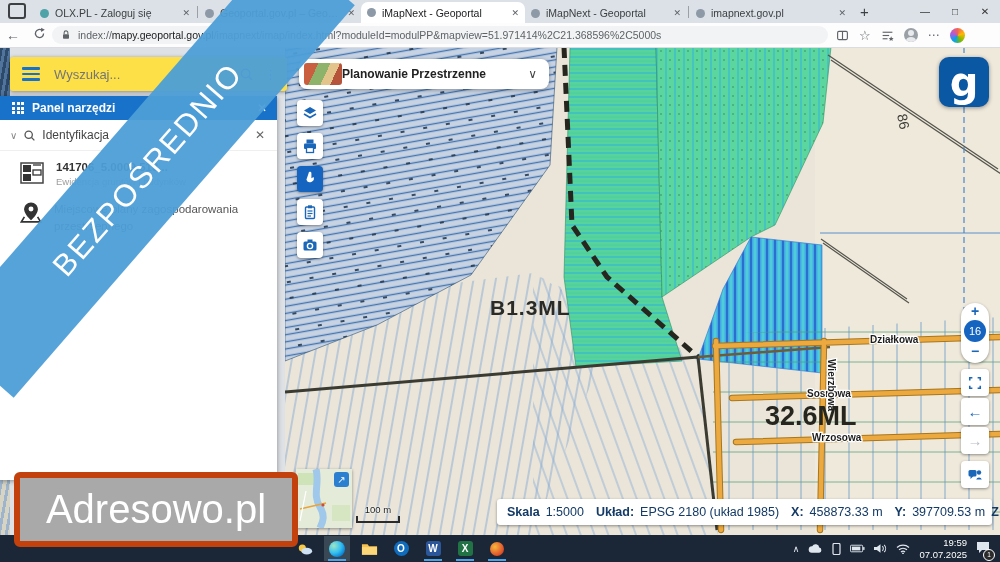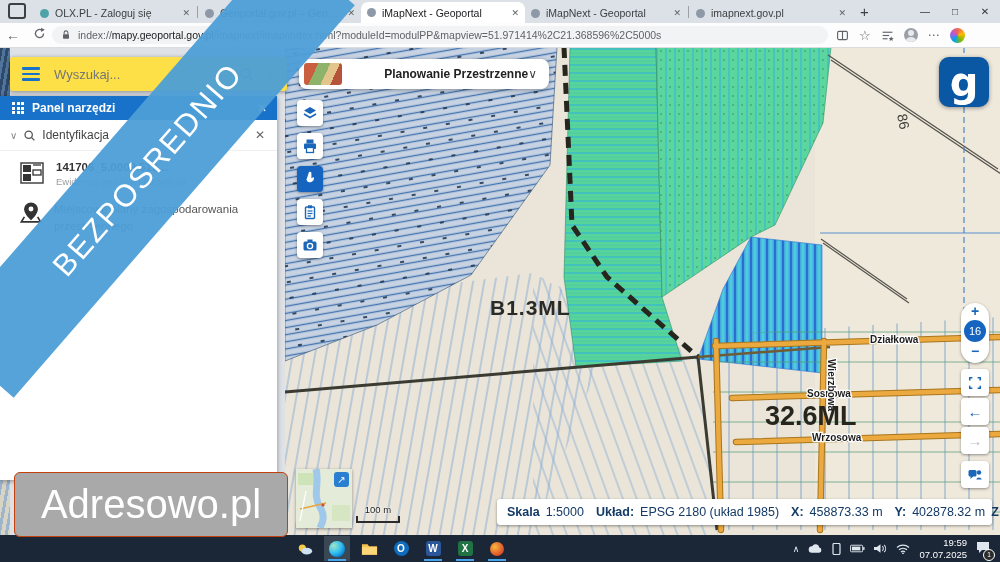--- a/index.html
+++ b/index.html
@@ -30,21 +30,21 @@
   .maparea{position:absolute;left:285px;top:47px;width:715px;height:488px;z-index:1;}
   .strip-top{position:absolute;left:0;top:47px;width:10px;height:330px;z-index:1;
      background:repeating-linear-gradient(100deg,#2e4a6b 0 3px,#51749c 3px 6px);}
   .strip-bot{position:absolute;left:0;top:377px;width:10px;height:158px;z-index:1;
      background:repeating-linear-gradient(100deg,#d8d4c4 0 4px,#9db4cc 4px 7px);}
   
   .dropdown{position:absolute;left:299px;top:59px;width:250px;height:30px;background:#fff;
       border-radius:8px;box-shadow:0 1px 4px rgba(0,0,0,.35);display:flex;align-items:center;z-index:5;}
   .dd-thumb{width:38px;height:22px;margin-left:5px;border-radius:3px;
       background:linear-gradient(115deg,#c95f3f 0 30%,#8db36a 30% 55%,#e3c48a 55% 75%,#b5543b 75%);}
-  .dd-label{flex:1;text-align:right;font-size:12px;color:#222;font-weight:bold;}
+  .dd-label{flex:1;text-align:left;font-size:12px;color:#222;font-weight:bold;}
   .dd-chev{margin-right:12px;color:#444;font-size:12px;}
   .toolcol{position:absolute;left:297px;top:100px;width:26px;z-index:5;}
   .toolbtn{width:26px;height:26px;background:#fff;border-radius:4px;margin-bottom:7px;
       box-shadow:0 1px 3px rgba(0,0,0,.4);display:flex;align-items:center;justify-content:center;}
   .toolbtn.active{background:#1565c0;}
   .glogo{position:absolute;left:939px;top:57px;width:50px;height:50px;background:#0a57a4;
       border-radius:10px;z-index:5;box-shadow:0 1px 4px rgba(0,0,0,.4);
       display:flex;align-items:center;justify-content:center;color:#fff;
       font-size:40px;font-weight:bold;font-family:"DejaVu Sans",sans-serif;line-height:1;}
   .zoombox{position:absolute;left:961px;top:303px;width:28px;height:60px;background:#fff;
@@ -92,21 +92,21 @@
   .resbody{margin-left:12px;}
   .res-title{font-size:11.5px;font-weight:bold;color:#333;}
   .res-sub{font-size:9.5px;color:#9e9e9e;margin-top:3px;}
   .res-text{font-size:11.5px;color:#555;line-height:1.45;max-width:190px;}
   
   .banner{position:absolute;left:-112px;top:122px;width:520px;height:96px;
       background:rgba(77,158,215,.95);transform:rotate(-49deg);z-index:50;
       display:flex;align-items:center;justify-content:center;pointer-events:none;}
   .banner span{color:#fff;font-size:31px;letter-spacing:2px;}
   .watermark{position:absolute;left:14px;top:472px;width:272px;height:63px;background:#a9a9a9;
-      border:1px solid #c2410c;border-radius:6px;z-index:70;display:flex;align-items:center;
+      border:6px solid #c2410c;border-radius:6px;z-index:70;display:flex;align-items:center;
       justify-content:center;color:#fff;font-size:40px;}
   
   .taskbar{position:absolute;left:0;top:535px;width:1000px;height:27px;background:#1b2737;
       display:flex;align-items:center;z-index:60;}
   .tb-icons{display:flex;align-items:center;margin-left:292px;gap:6px;}
   .tbi{width:26px;height:25px;display:flex;align-items:center;justify-content:center;position:relative;}
   .tbi.open::after{content:"";position:absolute;left:4px;bottom:0;width:18px;height:2px;background:#4aa3e8;}
   .tbi.activewin{background:#3a4856;}
   .doc-ic{width:15px;height:15px;border-radius:3px;color:#fff;font-size:10px;font-weight:bold;
       display:flex;align-items:center;justify-content:center;}
@@ -383,21 +383,21 @@
     <b>Skala</b>
     <span>1:5000</span>
     <span class="gap"></span>
     <b>Układ:</b>
     <span>EPSG 2180 (układ 1985)</span>
     <span class="gap"></span>
     <b>X:</b>
     <span>458873.33 m</span>
     <span class="gap"></span>
     <b>Y:</b>
-    <span>402878.32 m</span>
+    <span>397709.53 m</span>
     <b>Z:</b>
 
   </div>
 
   <div class="searchbox">
     <div class="hamb">
         <div></div>
         <div></div>
         <div></div>
       </div>

